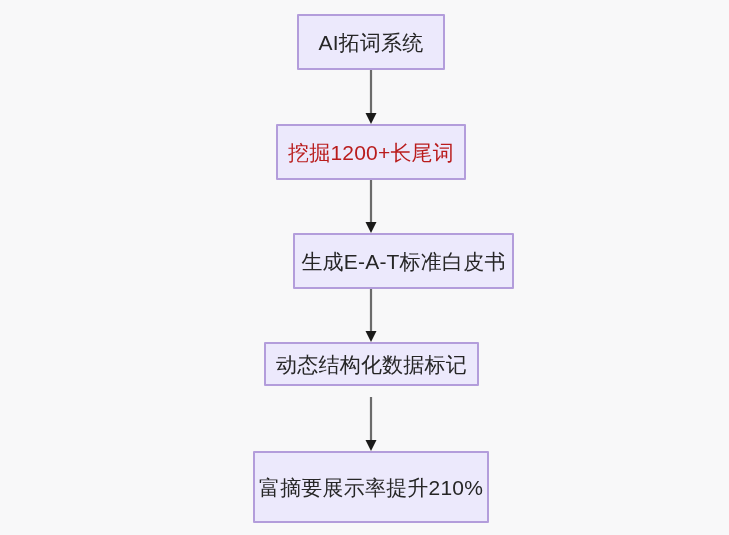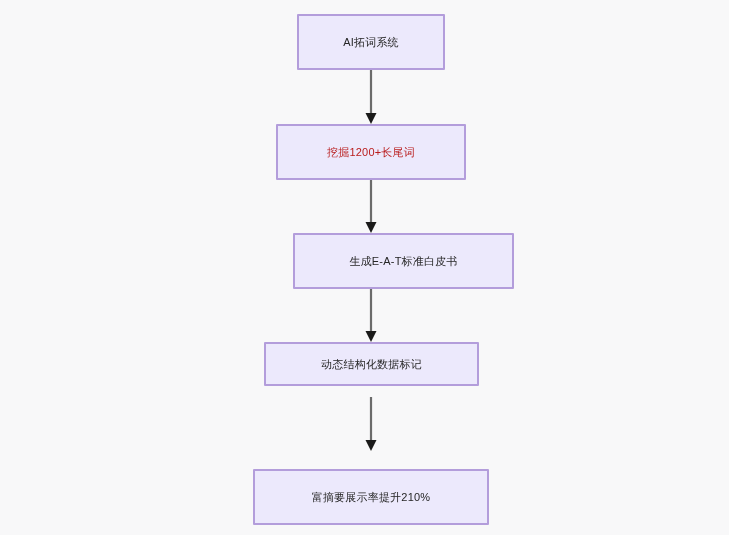--- a/index.html
+++ b/index.html
@@ -24,21 +24,21 @@
     box-sizing: border-box;
     display: flex;
     align-items: center;
     justify-content: center;
     border: 2px solid var(--node-border, #b39ddb);
     background: var(--node-fill, #ece9fc);
     border-radius: 1px;
   }
   .node-label {
     color: #262626;
-    font-size: 11px;
+    font-size: 21px;
     line-height: 1;
     letter-spacing: 0.2px;
     white-space: nowrap;
     user-select: none;
   }
   .edge {
     position: absolute;
     width: 30px;
     left: 356px;
     pointer-events: none;
@@ -90,17 +90,17 @@
   </div>
 
   <div class="node" style="left: 261px; top: 233px; width: 221px; height: 56px; margin-left: 32px; --node-fill: #ece9fc; --node-border: #b39ddb;">
     <span class="node-label" style="color: rgb(38, 38, 38);">生成E-A-T标准白皮书</span>
   </div>
 
   <div class="node" style="left: 264px; top: 342px; width: 215px; height: 44px; --node-fill: #ece9fc; --node-border: #b39ddb;">
     <span class="node-label" style="color: rgb(38, 38, 38);">动态结构化数据标记</span>
   </div>
 
-  <div class="node" style="left: 253px; top: 469px; width: 236px; height: 56px; --node-fill: #ece9fc; --node-border: #b39ddb;">
+  <div class="node" style="left: 253px; top: 451px; width: 236px; height: 72px; --node-fill: #ece9fc; --node-border: #b39ddb;">
     <span class="node-label" style="color: rgb(38, 38, 38);">富摘要展示率提升210%</span>
   </div>
 
 </div>
 
 </body></html>

